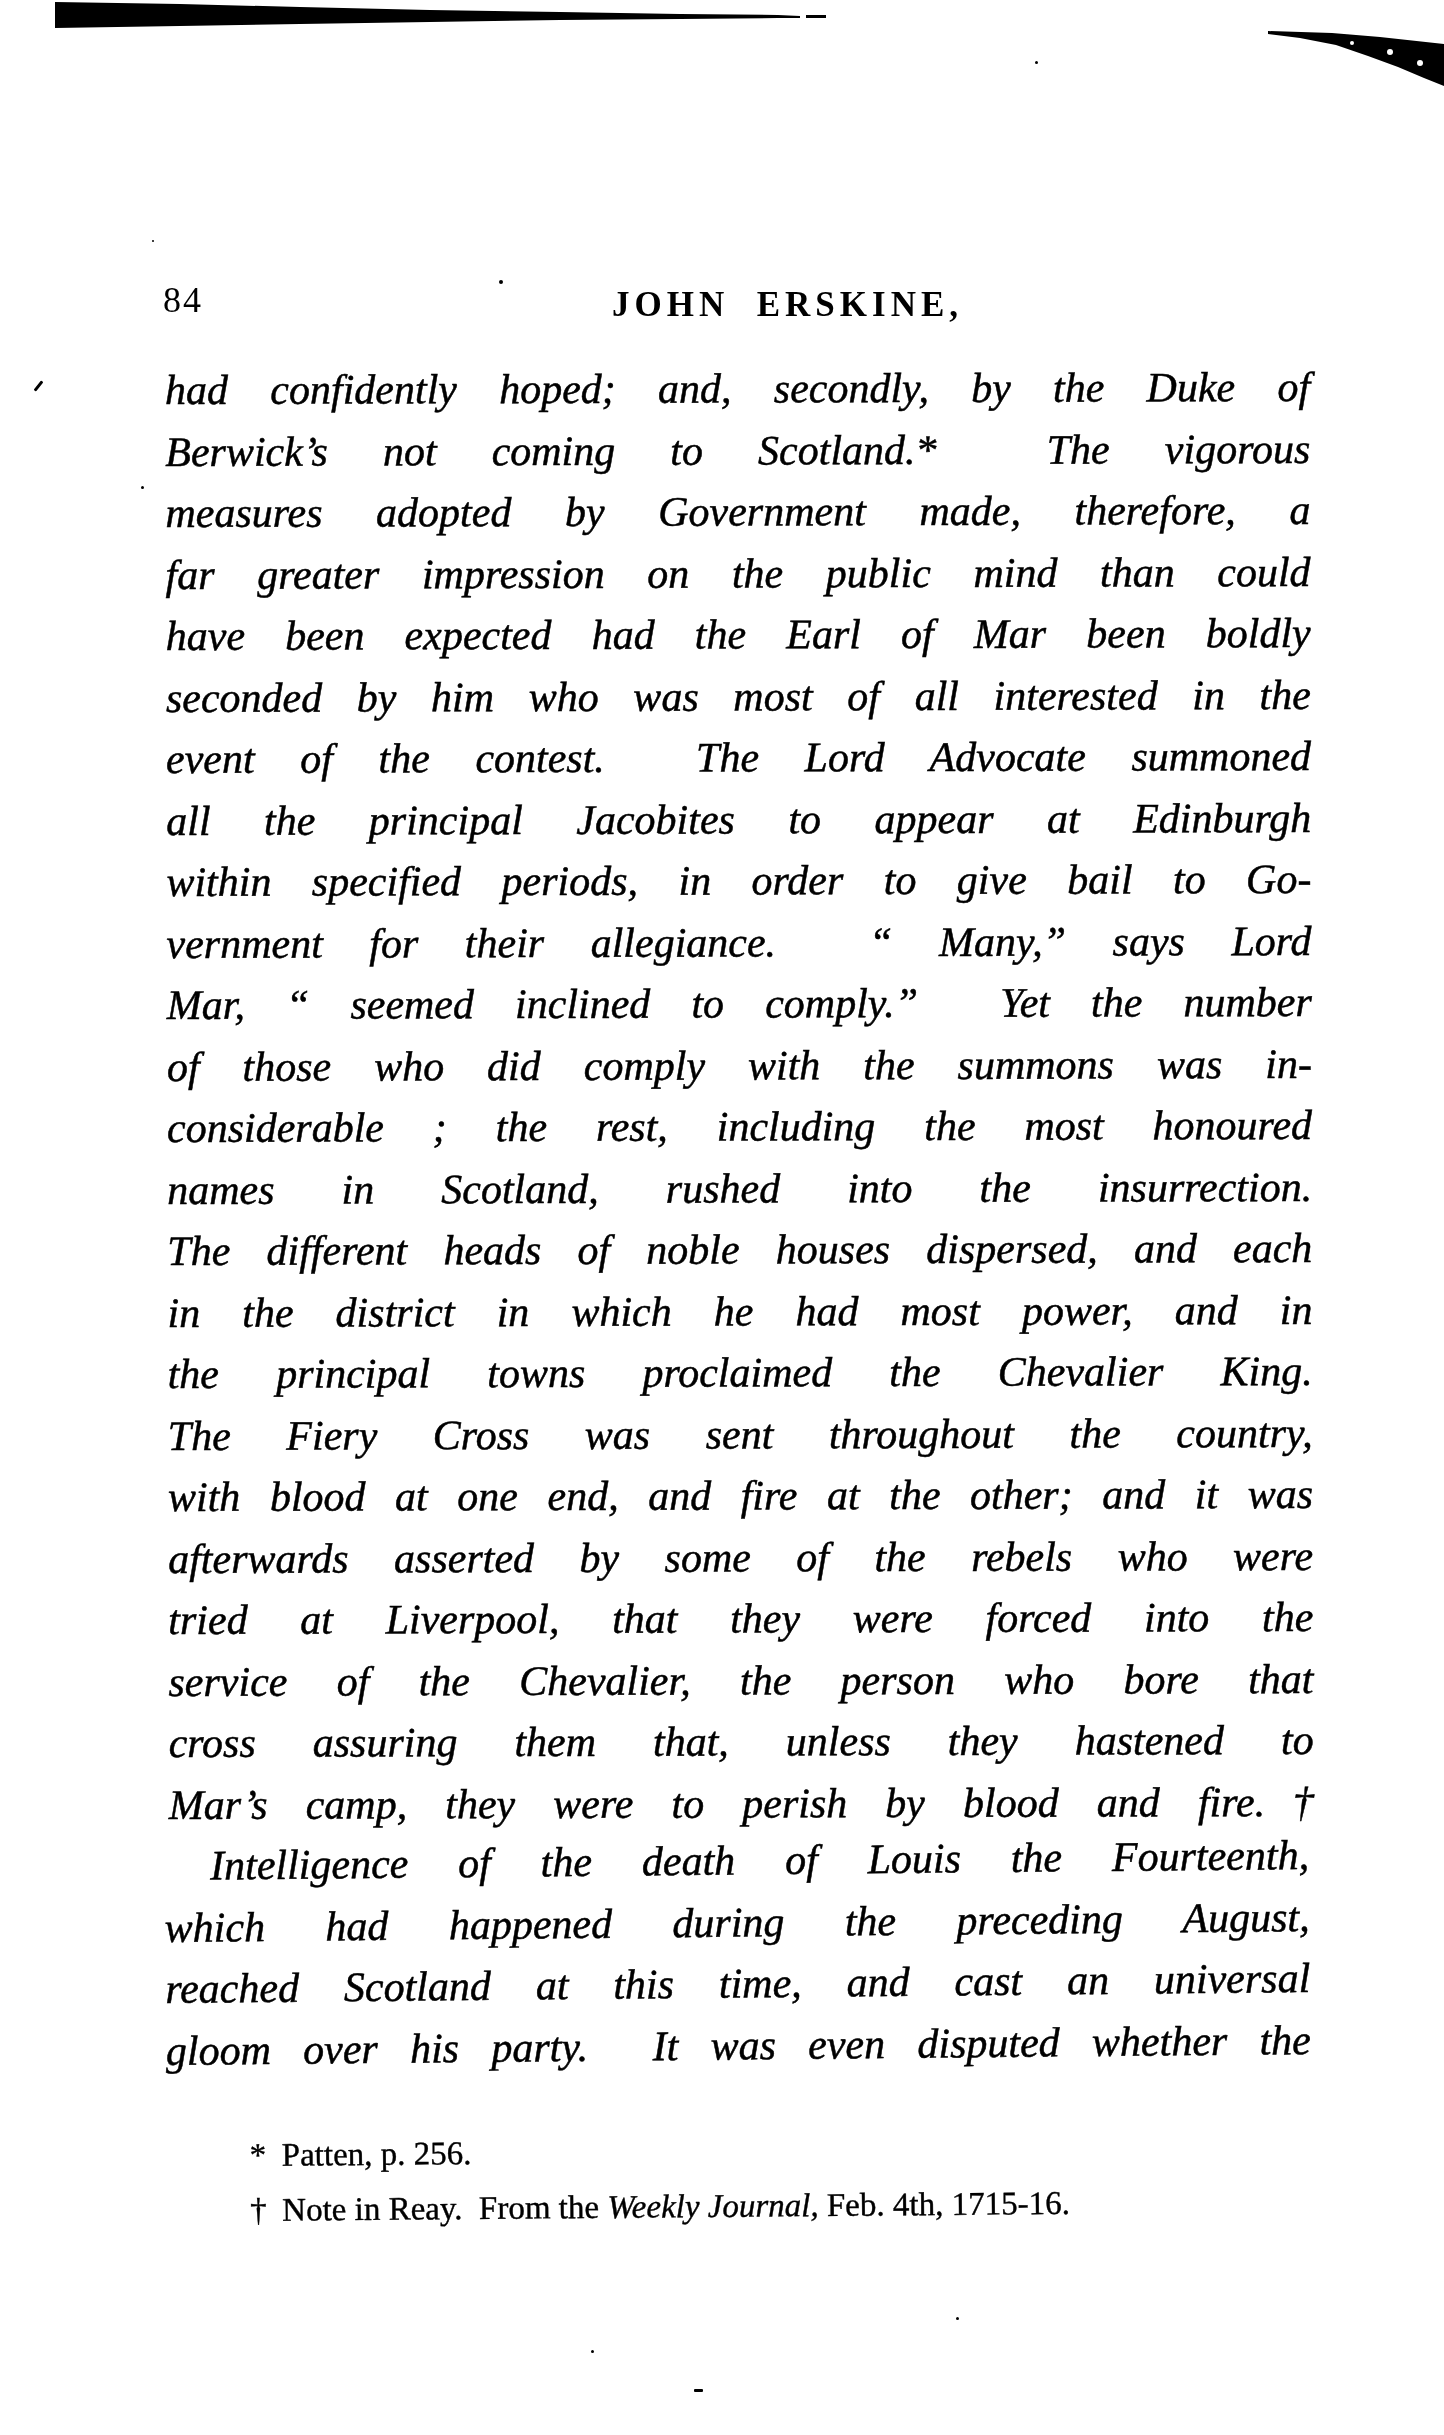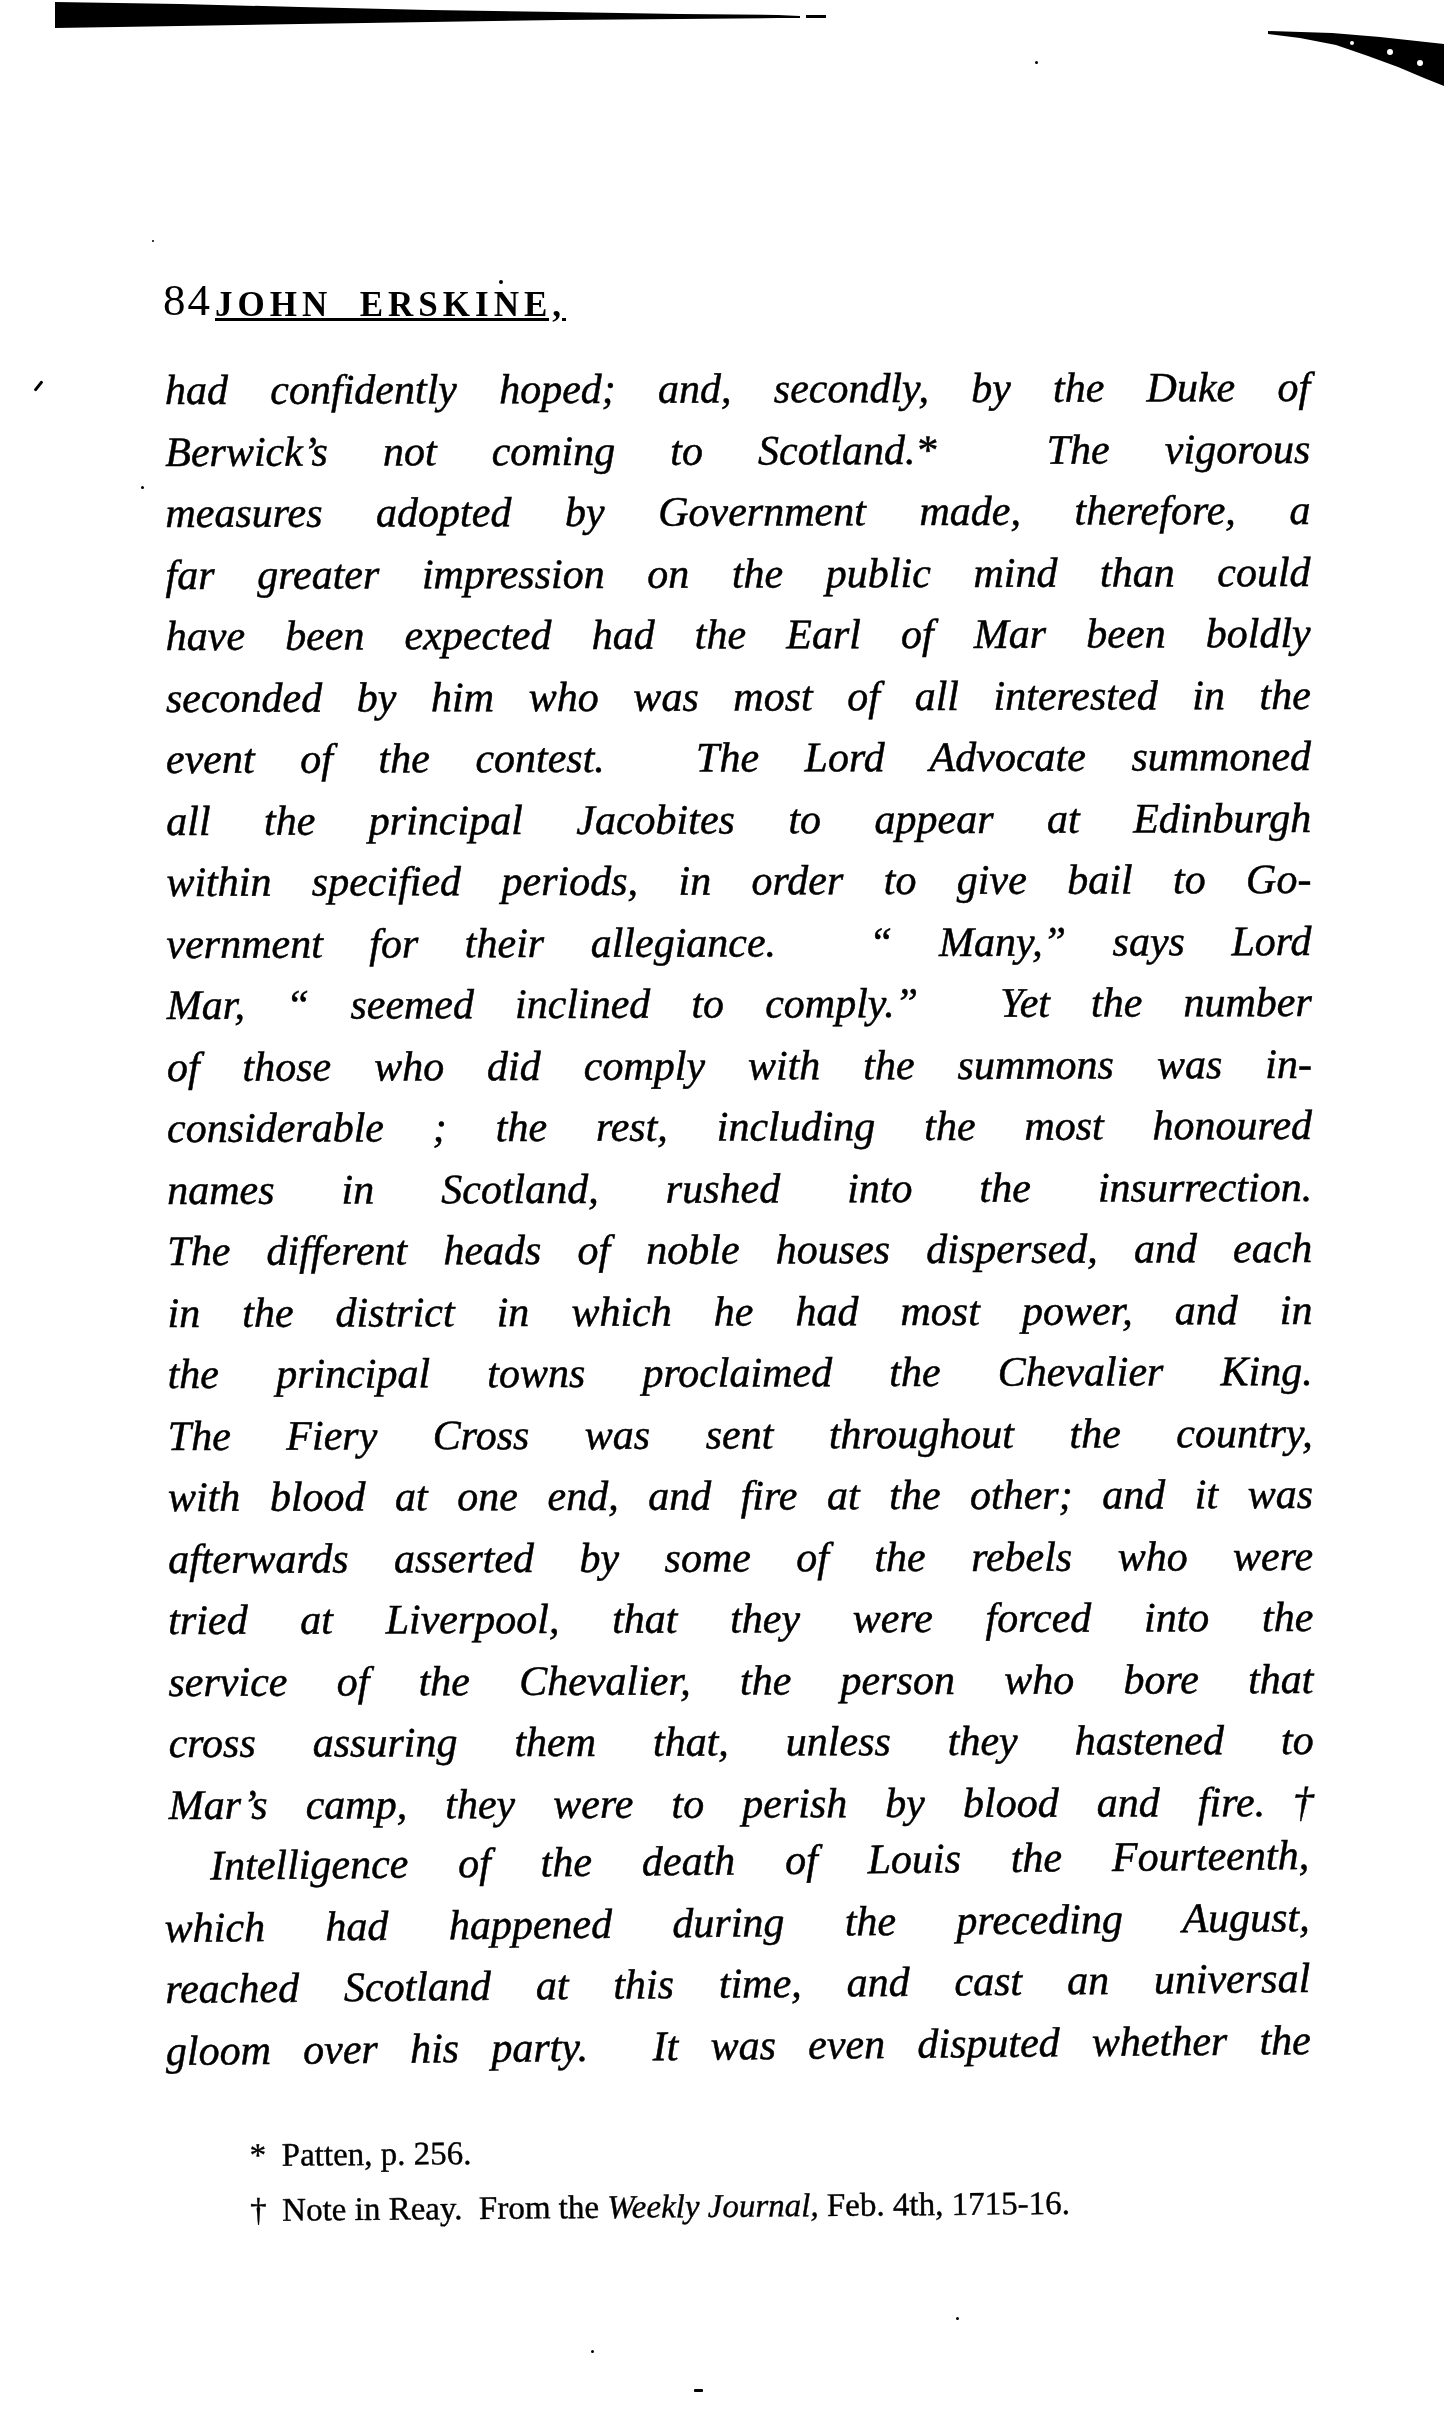--- a/index.html
+++ b/index.html
@@ -5,26 +5,26 @@
   html,body { margin:0; padding:0; background:#e8e8e8; }
   .page {
     position:relative; width:1444px; height:2435px;
     background:#ffffff; overflow:hidden;
     font-family:"Liberation Serif","DejaVu Serif",serif;
     color:#000;
   }
   .scan-svg { position:absolute; left:0; top:0; }
   .pagenum {
     position:absolute; left:163px; top:276px;
-    font-size:45px; line-height:48px; letter-spacing:2px;
+    font-size:36px; line-height:48px; letter-spacing:2px;
   }
   .running-title {
     position:absolute; left:215px; top:285px; width:1145px;
-    font-size:35px; line-height:40px;
-    letter-spacing:5px; font-weight:bold;text-decoration:underline;
+    text-align:center; font-size:35px; line-height:40px;
+    letter-spacing:5px; font-weight:bold;
   }
   .textblock { position:absolute; left:165px; top:360px; width:1145px;font-style:italic; }
   .para1 { transform:rotate(-0.15deg); transform-origin:0 0; }
   .para2 { transform:rotate(-0.55deg); transform-origin:0 50%; }
   .ln {
     font-size:42px; line-height:61.5px; height:61.5px;
     text-align:justify; text-align-last:justify;
     -webkit-text-stroke:0.5px #000;
     overflow:visible; white-space:normal;
   }

